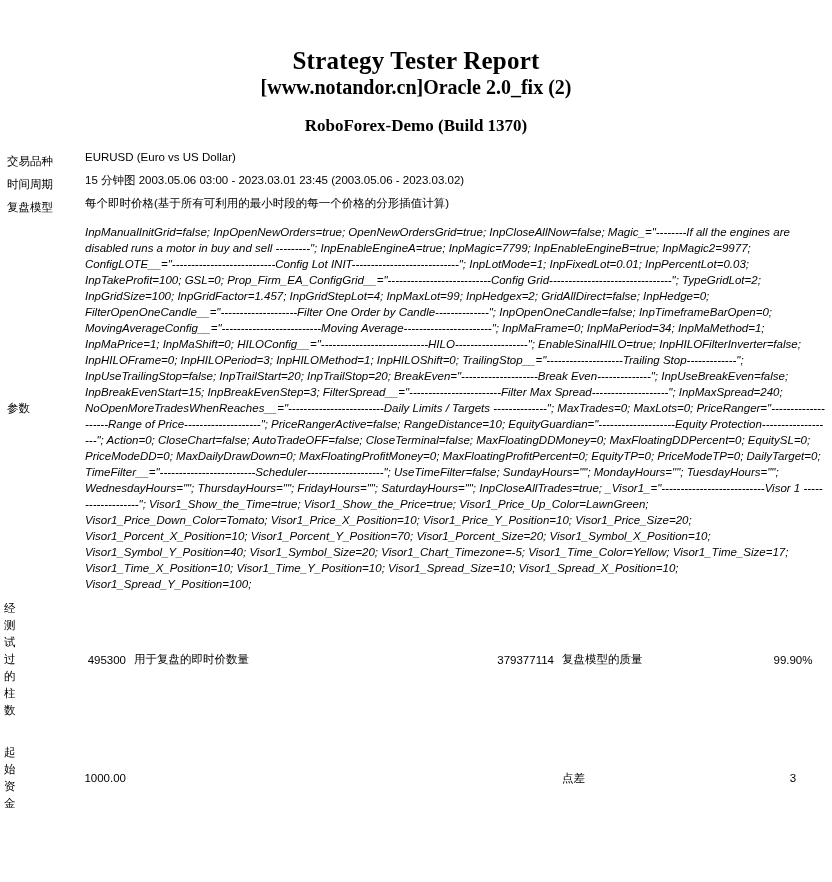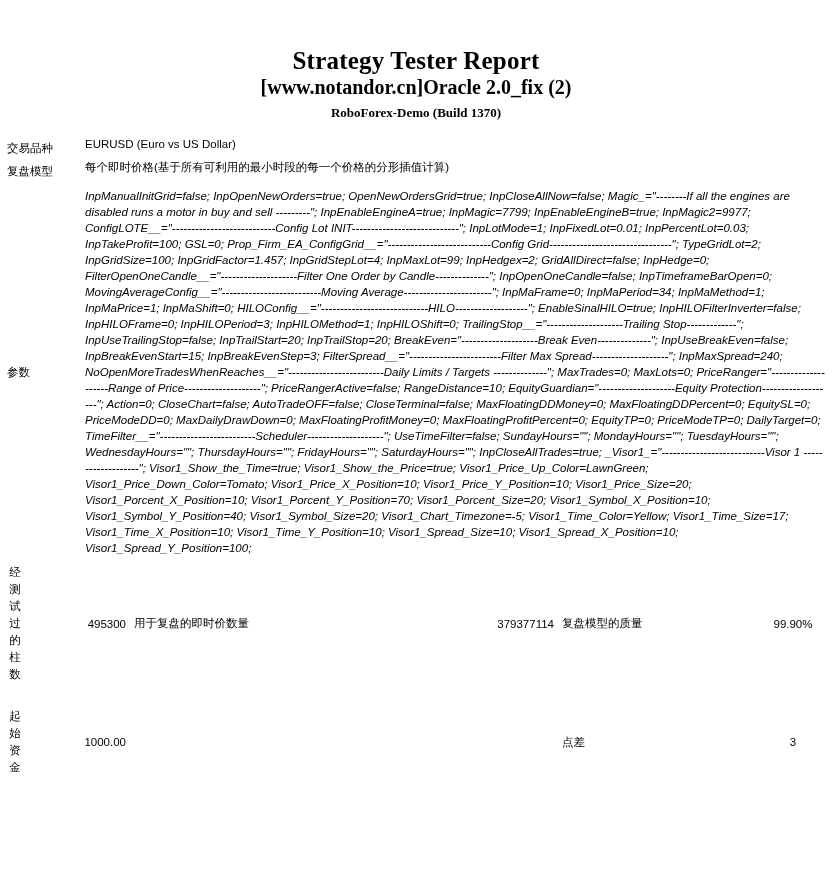--- a/index.html
+++ b/index.html
@@ -30,24 +30,24 @@
     margin-top: 44px;
   }
   .title-sub {
     font-family: "Liberation Serif", "DejaVu Serif", serif;
     font-size: 20px;
     font-weight: bold;
     line-height: 25px;
   }
   .title-broker {
     font-family: "Liberation Serif", "DejaVu Serif", serif;
-    font-size: 13px;
+    font-size: 17px;
     font-weight: bold;
     line-height: 18px;
-    margin-top: 4px;
+    margin-top: 17px;
   }
 
   
   table.report {
     border-collapse: collapse;
     width: 832px;
     table-layout: fixed;
   }
   table.report td {
     padding: 0;
@@ -98,21 +98,20 @@
     border-collapse: collapse;
     table-layout: fixed;
   }
   .stats td {
     padding: 0;
     font-size: 11.5px;
     vertical-align: middle;
   }
   .vlabel {
     width: 22px;
-    text-align: center;
     font-size: 11.5px;
     line-height: 17px;
     letter-spacing: 0;
     white-space: normal;
     word-break: break-all;
     padding-left: 4px !important;
     color: #000;
   }
   .c-num1 { width: 100px; text-align: right; padding-right: 4px !important; }
   .c-txt1 { width: 300px; text-align: left; padding-left: 4px !important; }
@@ -131,20 +130,24 @@
   <div class="title-main">Strategy Tester Report</div>
   <div class="title-sub">[www.notandor.cn]Oracle 2.0_fix (2)</div>
   <div class="title-broker">RoboForex-Demo (Build 1370)</div>
 </div>
 
 <table class="report info-rows">
   <tbody>
       <tr class="row-sym">
     <td class="lbl-cell">交易品种</td>
     <td class="val-cell">EURUSD (Euro vs US Dollar)</td>
+  </tr>
+  <tr class="row-per">
+    <td class="lbl-cell">时间周期</td>
+    <td class="val-cell">15 分钟图 2003.05.06 03:00 - 2023.03.01 23:45 (2003.05.06 - 2023.03.02)</td>
   </tr>
   <tr class="row-mod">
     <td class="lbl-cell">复盘模型</td>
     <td class="val-cell">每个即时价格(基于所有可利用的最小时段的每一个价格的分形插值计算)</td>
   </tr>
 </tbody>
   </table>
 
 <table class="report params-wrap">
   <tbody>

